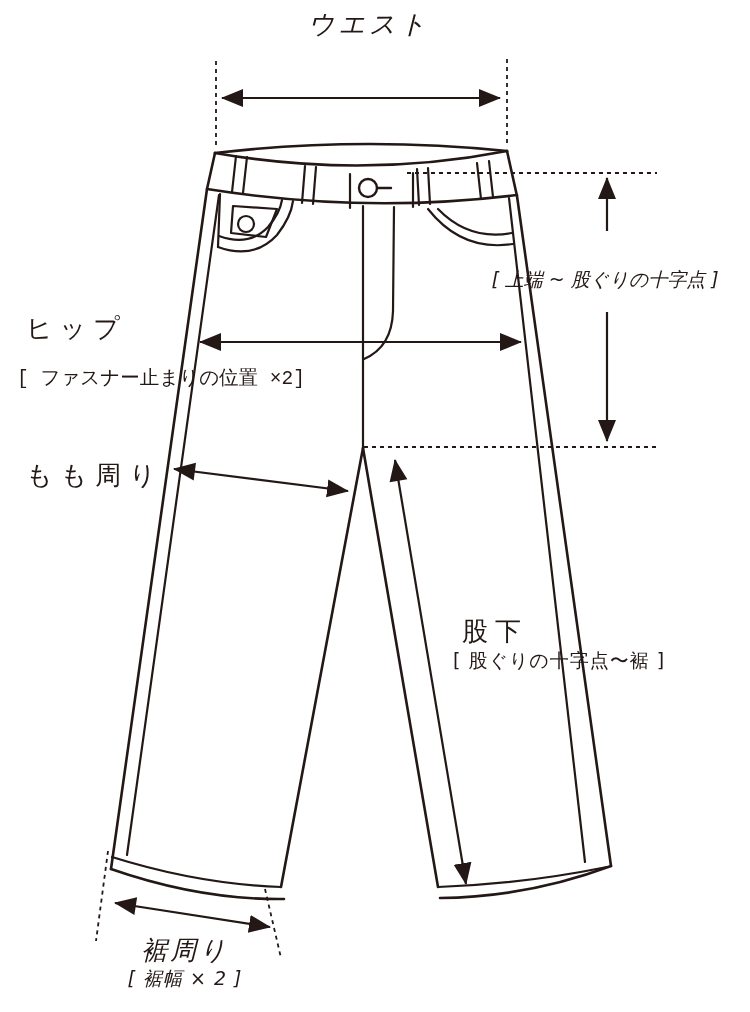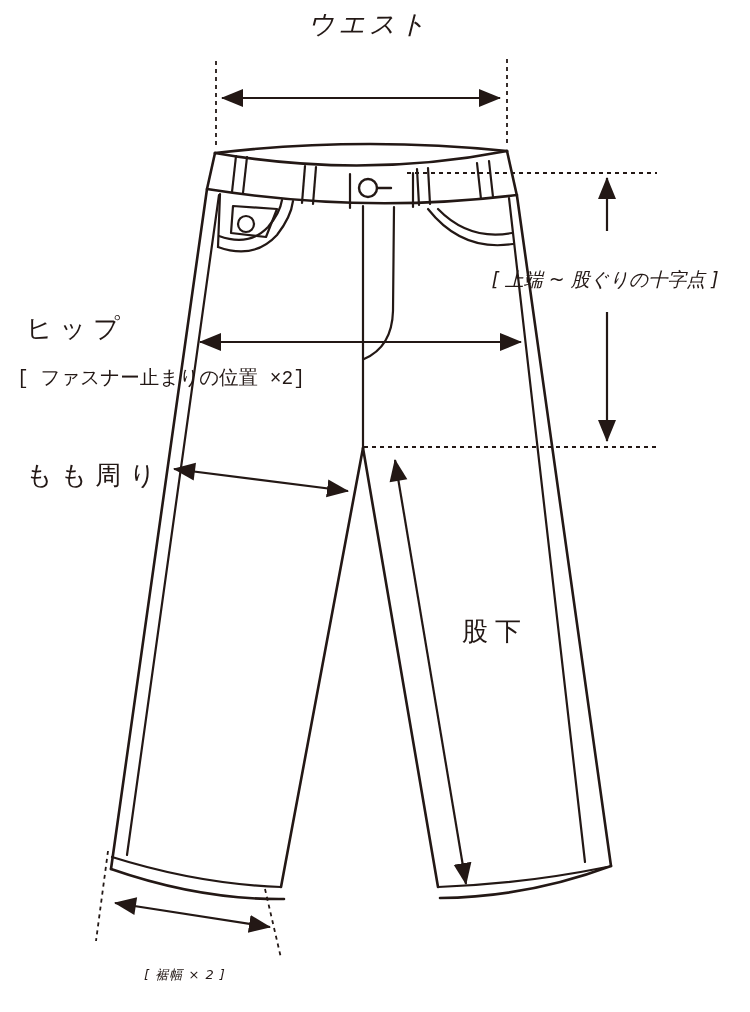--- a/index.html
+++ b/index.html
@@ -21,21 +21,21 @@
   .waist-note{top:43px;left:254px;width:230px;letter-spacing:1px;}
   .rise-label{top:240px;left:547px;width:116px;letter-spacing:7px;}
   .rise-note{top:269px;left:477px;width:256px;letter-spacing:0px;font-size:19px;}
   .hip-label{top:314px;left:26px;letter-spacing:7px;}
   .hip-note{top:369px;left:17px;letter-spacing:0px;font-family:Liberation Mono, monospace;}
   .thigh-label{top:461px;left:26px;letter-spacing:8px;}
   .thigh-note{top:507px;left:20px;letter-spacing:0px;}
   .inseam-label{top:617px;left:462px;letter-spacing:7px;}
   .inseam-note{top:650px;left:453px;letter-spacing:1px;font-size:19px;}
   .hem-label{top:936px;left:120px;width:130px;letter-spacing:3px;}
-  .hem-note{top:968px;left:105px;width:160px;letter-spacing:1px;font-size:13px;text-align:center;}
+  .hem-note{top:968px;left:105px;width:160px;letter-spacing:1px;font-size:19px;text-align:center;}
 </style>
 </head>
 <body>
 
 <div class="stage">
 
   <svg width="750" height="1012" viewBox="0 0 750 1012">
     <defs>
       <marker id="mEnd" markerUnits="userSpaceOnUse" markerWidth="26" markerHeight="22" refX="21" refY="10" orient="auto">
         <path d="M0,1 L22,10 L0,19 Z" fill="#231815"></path>
@@ -121,16 +121,18 @@
   <div class="lbl ttl ctr waist-label">ウエスト</div>
 
   <div class="lbl nt ctr rise-note">[ 上端 ~ 股ぐりの十字点 ]</div>
 
   <div class="lbl ttl hip-label">ヒップ</div>
   <div class="lbl nt hip-note">[ ファスナー止まりの位置 ×2]</div>
 
   <div class="lbl ttl thigh-label">もも周り</div>
 
   <div class="lbl ttl inseam-label">股下</div>
+  <div class="lbl nt inseam-note">[ 股ぐりの十字点〜裾 ]</div>
 
+  <div class="lbl ttl ctr hem-label">裾周り</div>
   <div class="lbl nt ctr hem-note">[ 裾幅 × 2 ]</div>
 
 </div>
 
 </body></html>

